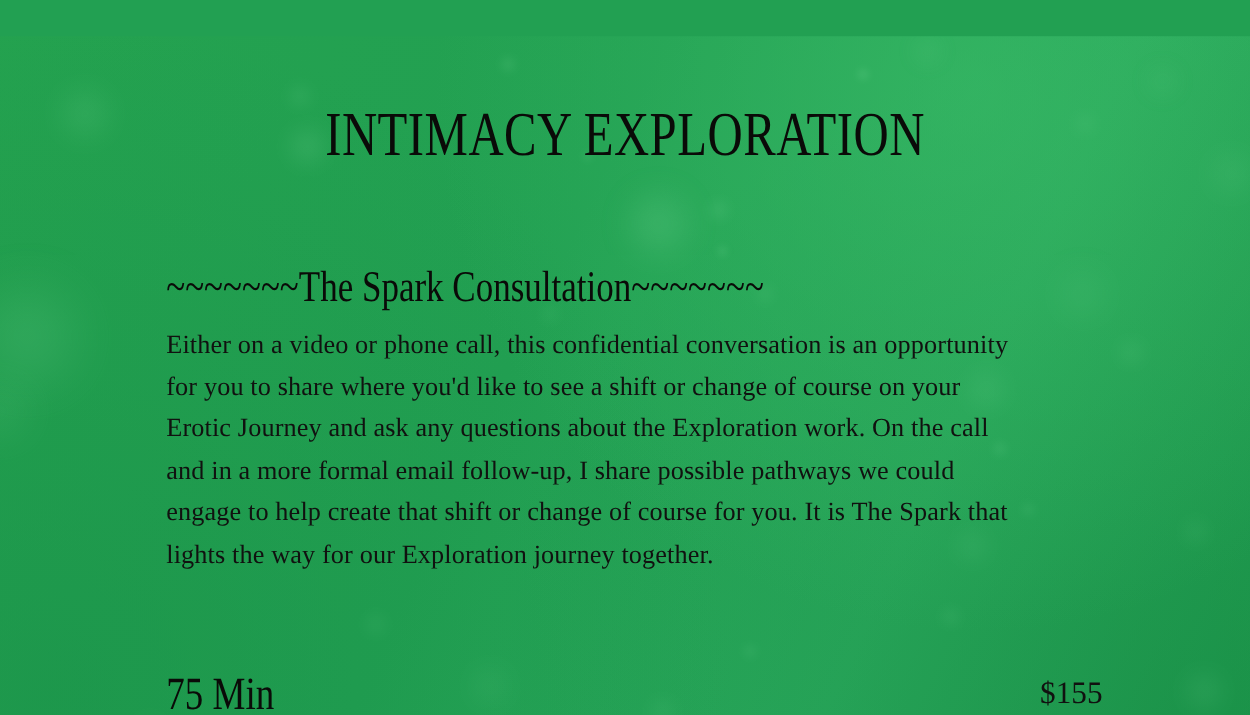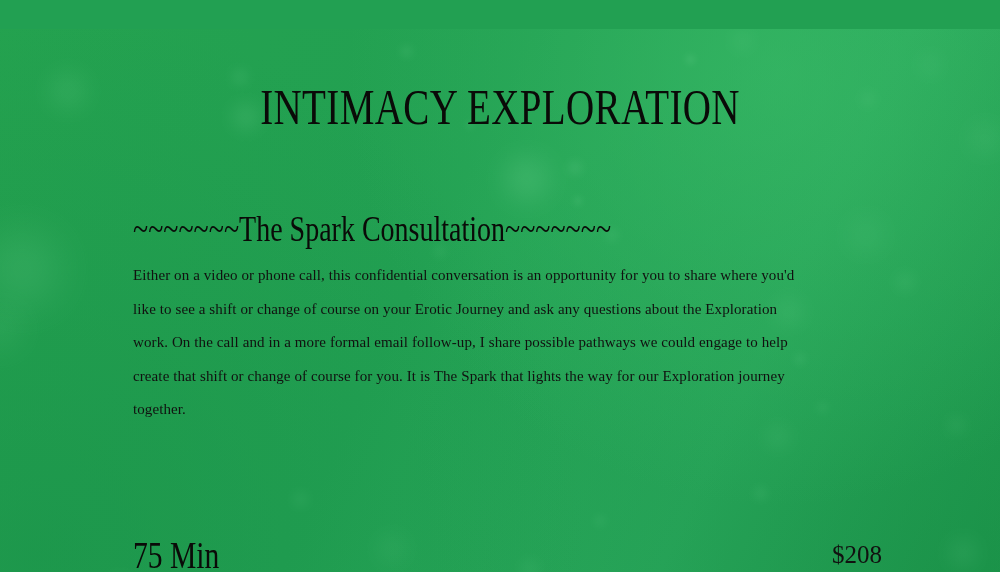--- a/index.html
+++ b/index.html
@@ -74,21 +74,21 @@
     transform-origin: left top;
     white-space: nowrap;
   }
 
   .body-copy {
     position: absolute;
     top: 230px;
     left: 133px;
     width: 680px;
     color: #111110;
-    font-size: 15px;
+    font-size: 21px;
     line-height: 33.5px;
     font-weight: 400;
     letter-spacing: 0.1px;
   }
 
   .duration {
     position: absolute;
     top: 508px;
     left: 133px;
     color: #0a0a08;
@@ -154,16 +154,16 @@
   <div id="content">
 
     <div class="title">INTIMACY EXPLORATION</div>
 
     <div class="subtitle">~~~~~~~The Spark Consultation~~~~~~~</div>
 
     <div class="body-copy">Either on a video or phone call, this confidential conversation is an opportunity for you to share where you'd like to see a shift or change of course on your Erotic Journey and ask any questions about the Exploration work. On the call and in a more formal email follow-up, I share possible pathways we could engage to help create that shift or change of course for you. It is The Spark that lights the way for our Exploration journey together.</div>
 
     <div class="duration">75 Min</div>
 
-    <div class="price">$208</div>
+    <div class="price">$155</div>
 
   </div>
 </div>
 
 </body></html>

